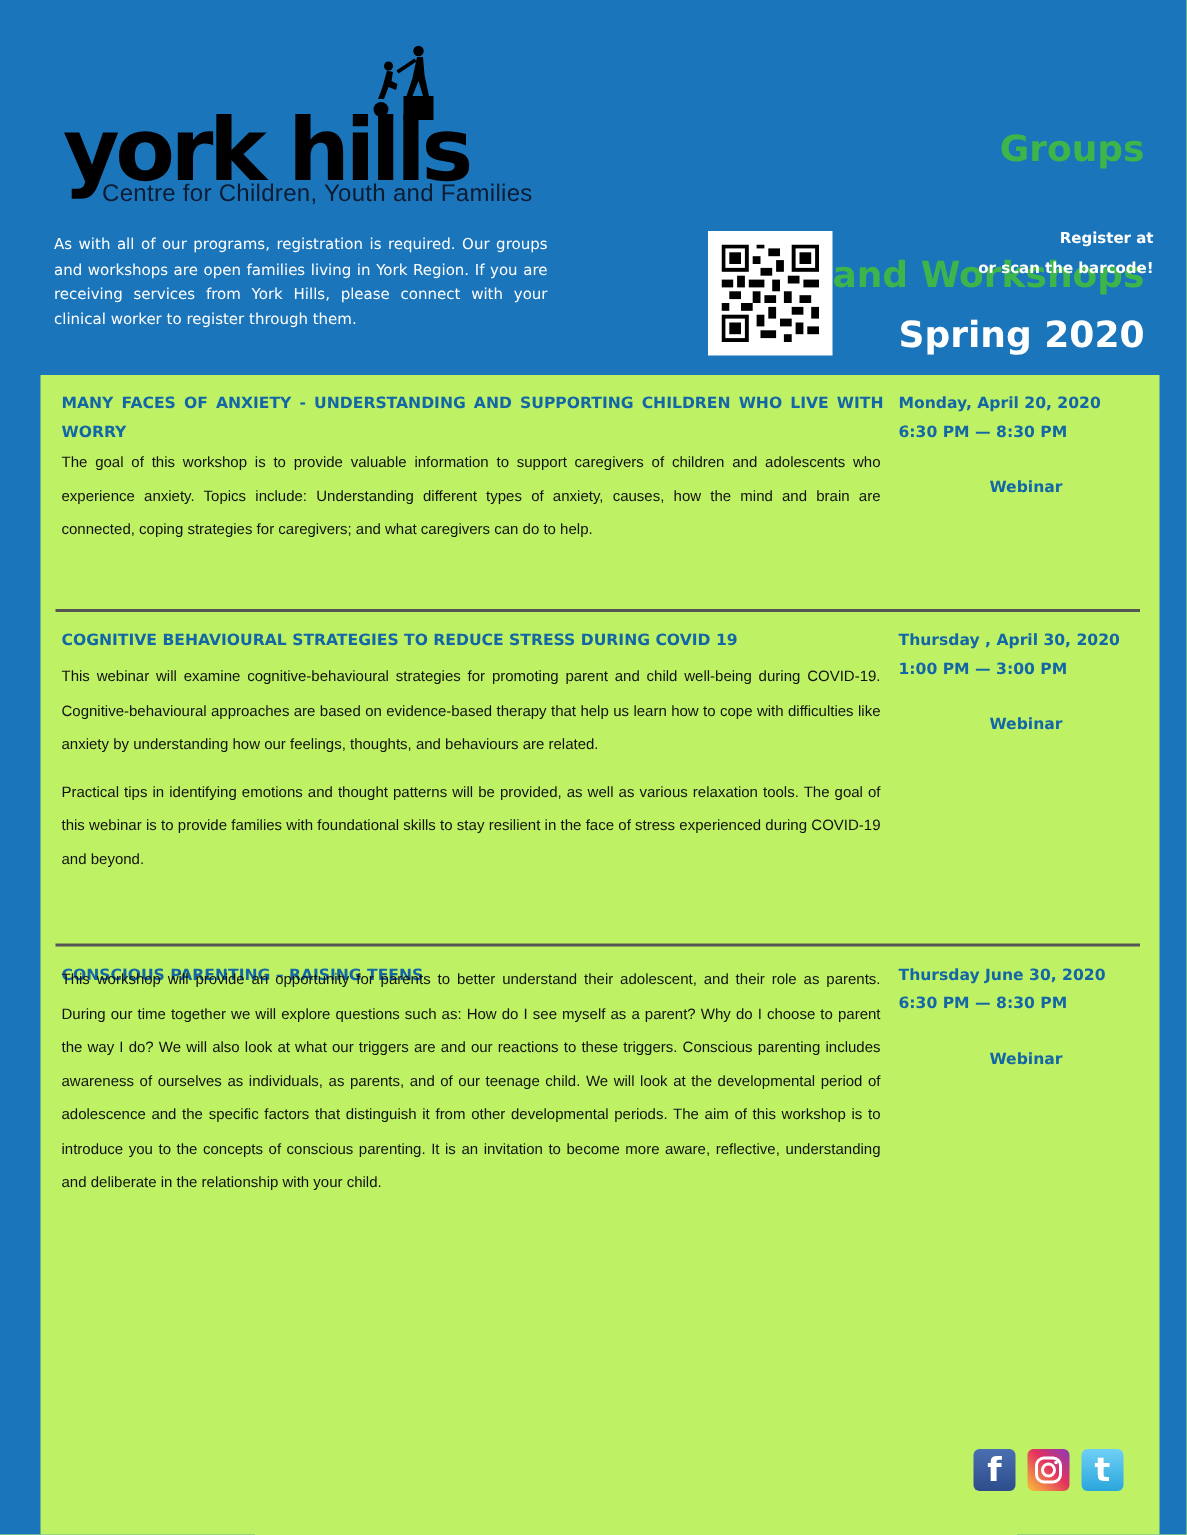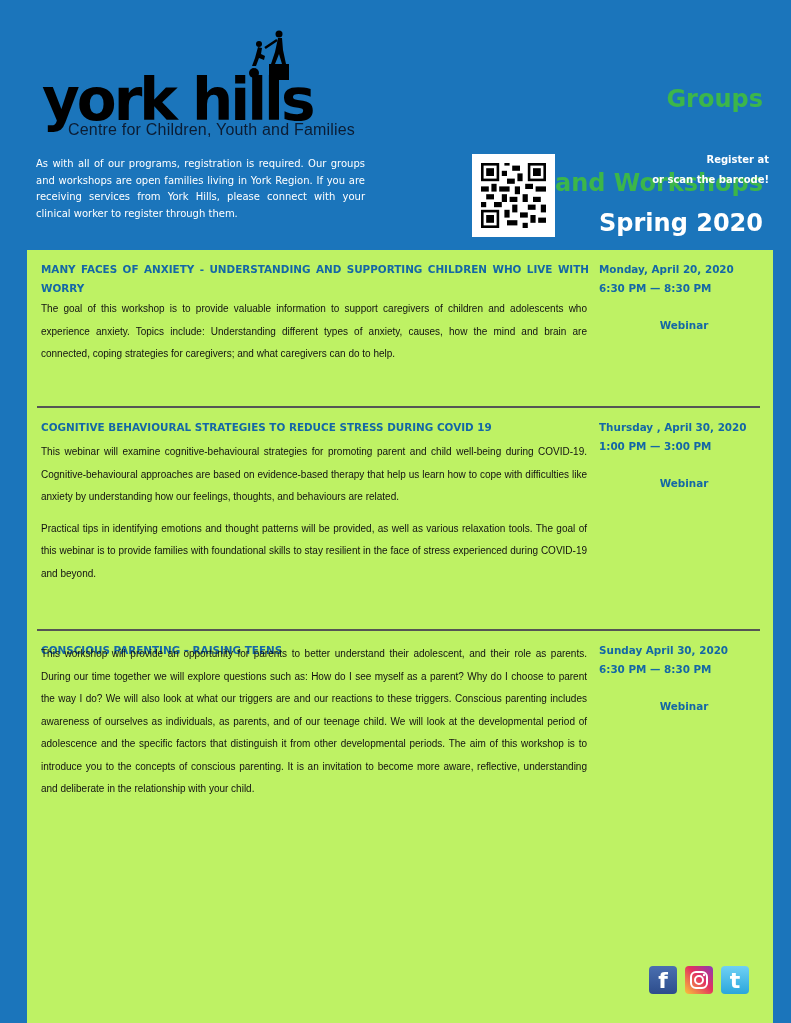--- a/index.html
+++ b/index.html
@@ -167,21 +167,21 @@
     </div>
   </div>
 
   <div class="event" style="top:391px;">
     <div class="divider"></div>
     <div class="ev-title">Conscious Parenting – Raising Teens</div>
     <div class="ev-body" style="top:2px;">
       <p>This workshop will provide an opportunity for parents to better understand their adolescent, and their role as parents. During our time together we will explore questions such as: How do I see myself as a parent? Why do I choose to parent the way I do? We will also look at what our triggers are and our reactions to these triggers. Conscious parenting includes awareness of ourselves as individuals, as parents, and of our teenage child. We will look at the developmental period of adolescence and the specific factors that distinguish it from other developmental periods. The aim of this workshop is to introduce you to the concepts of conscious parenting. It is an invitation to become more aware, reflective, understanding and deliberate in the relationship with your child.</p>
     </div>
     <div class="ev-meta">
-      <div>Sunday April 30, 2020</div>
+      <div>Thursday June 30, 2020</div>
       <div>6:30 PM — 8:30 PM</div>
       <span class="ev-format">Webinar</span>
     </div>
   </div>
 </div>
 
 <div class="social">
   <span class="fb">f</span>
   <span class="ig">
     <svg width="20" height="20" viewBox="0 0 20 20">

